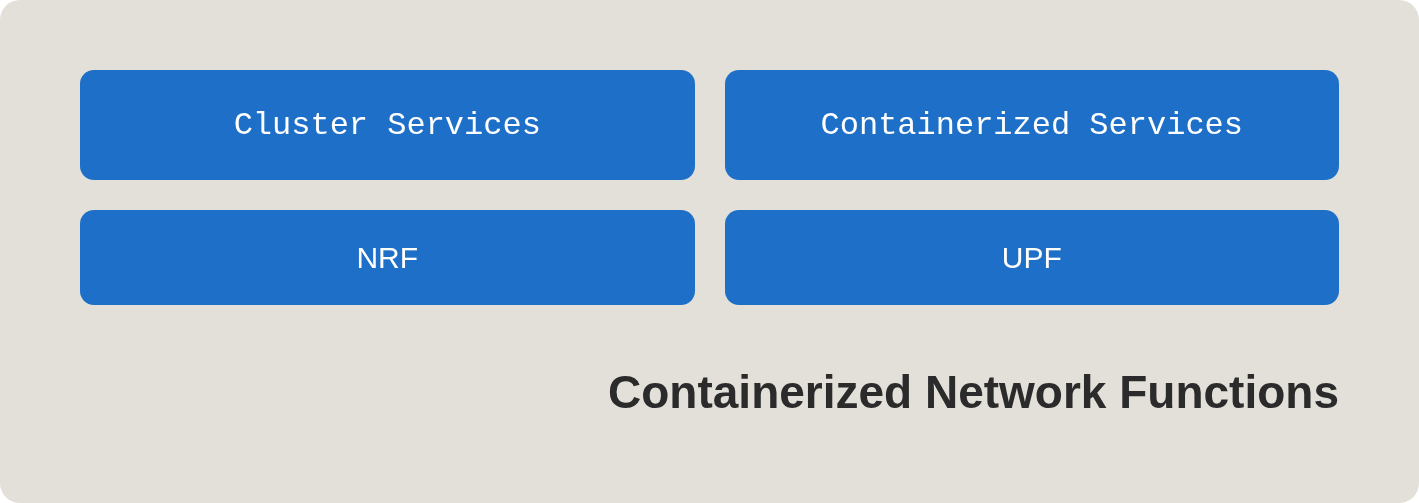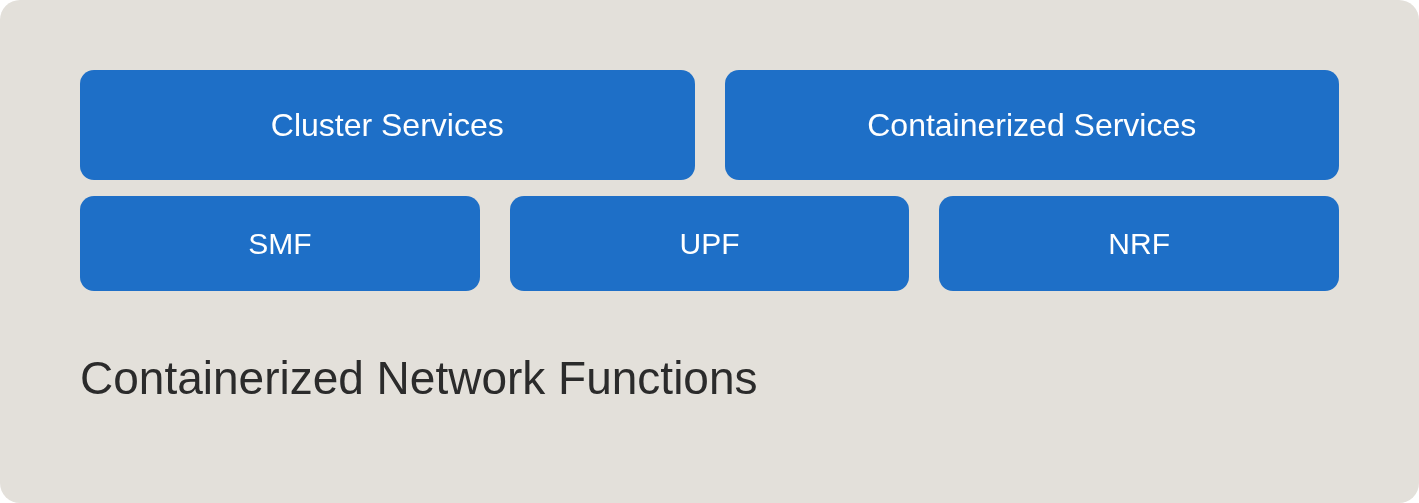--- a/index.html
+++ b/index.html
@@ -19,21 +19,22 @@
       border-radius: 20px;
       width: 1419px;
       height: 503px;
       padding: 70px 80px 30px 80px;
       display: flex;
       flex-direction: column;
     }
     .row-top {
       display: flex;
       gap: 30px;
-      margin-bottom: 16px;
+      margin-bottom: 30px;
+      font-family: Liberation Mono, monospace;
     }
     .row-bottom {
       display: flex;
       gap: 30px;
       margin-bottom: 40px;
     }
     .box {
       background: #1e6fc7;
       color: #ffffff;
       border-radius: 14px;
@@ -46,44 +47,41 @@
       flex: 1;
       height: 110px;
       font-size: 32px;
     }
     .box-small {
       flex: 1;
       height: 95px;
       font-size: 30px;
     }
     .title {
-      text-align: left;
+      text-align: right;
       font-size: 46px;
       color: #2b2b2b;
-      font-weight: 400;
+      font-weight: 700;
       margin-top: 20px;
     }
   </style>
 </head>
 <body>
 
 <div class="container">
   <div class="row-top">
     <div class="box box-large">
       <span>Cluster Services</span>
     </div>
     <div class="box box-large">
       <span>Containerized Services</span>
     </div>
   </div>
   <div class="row-bottom">
     <div class="box box-small">
-      <span>SMF</span>
+      <span>NRF</span>
     </div>
     <div class="box box-small">
       <span>UPF</span>
-    </div>
-    <div class="box box-small">
-      <span>NRF</span>
     </div>
   </div>
   <div class="title">Containerized Network Functions</div>
 </div>
 
 </body></html>

